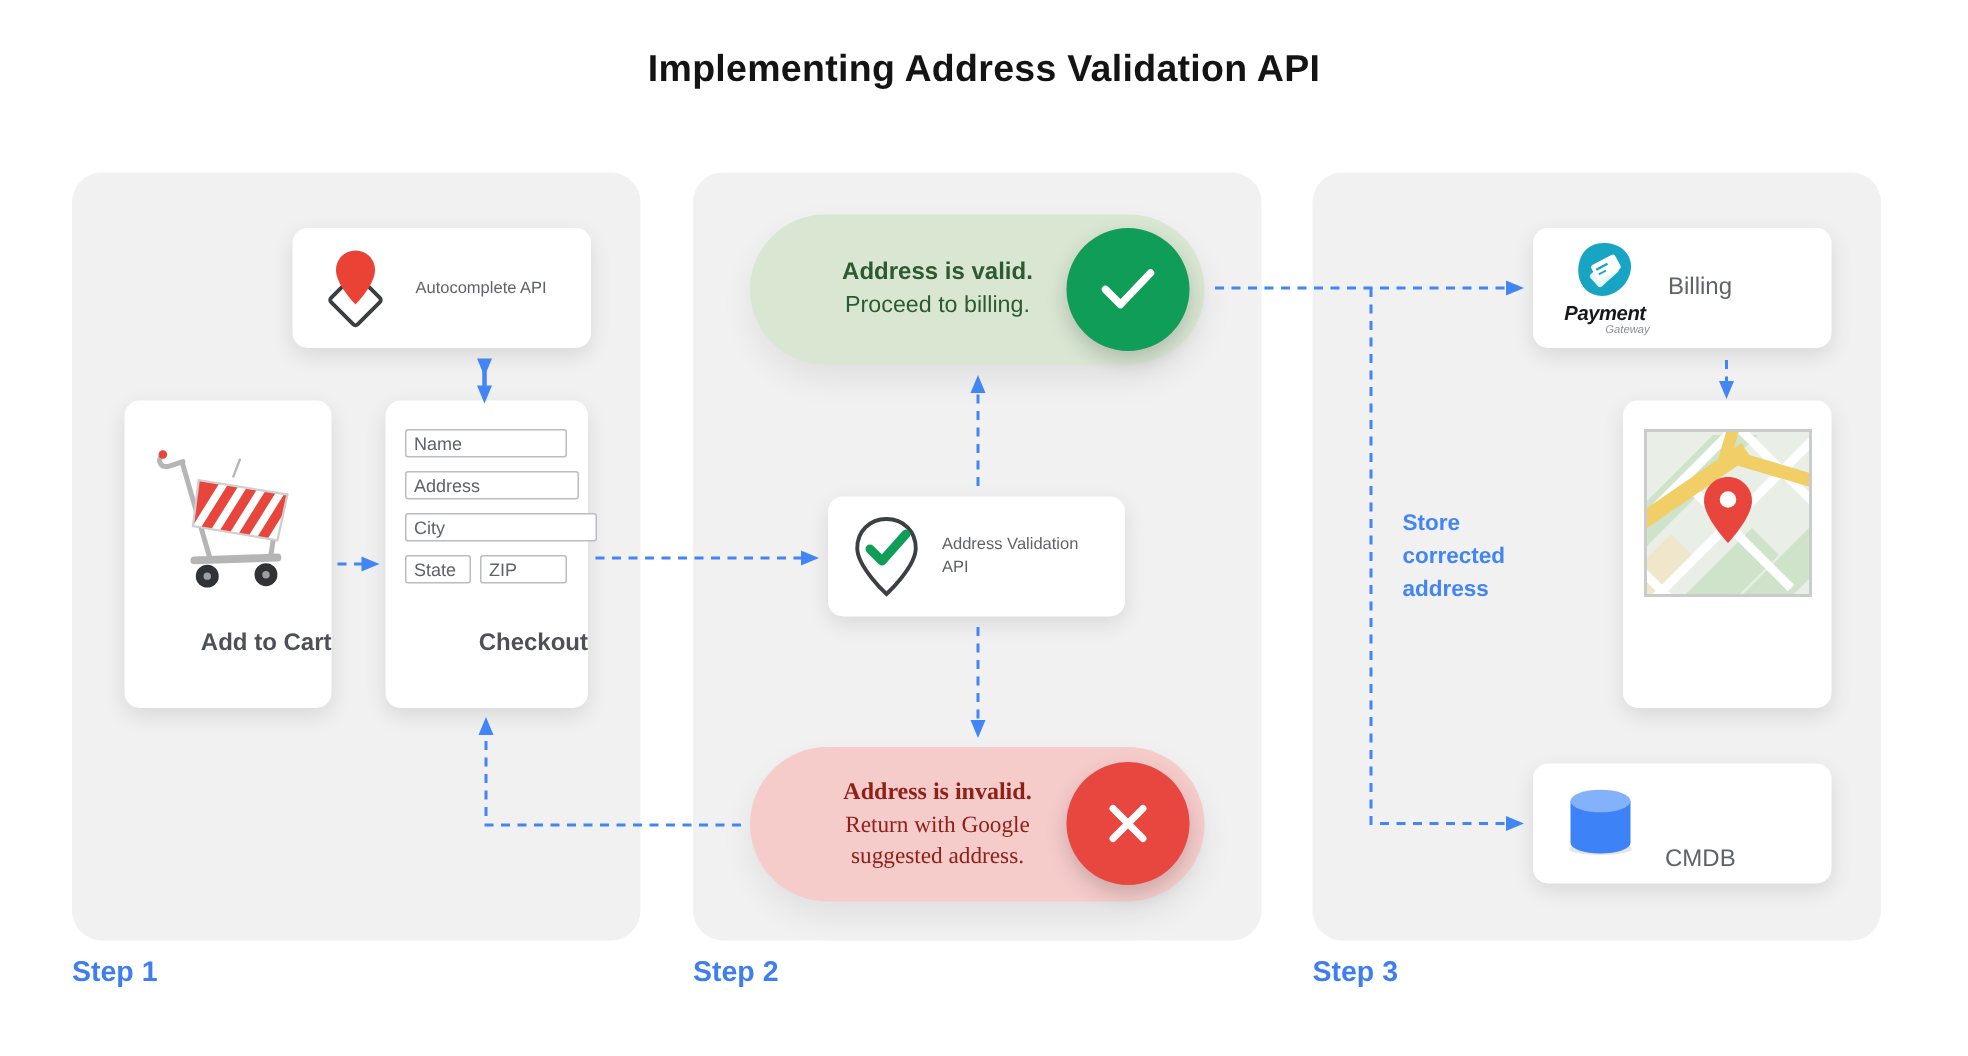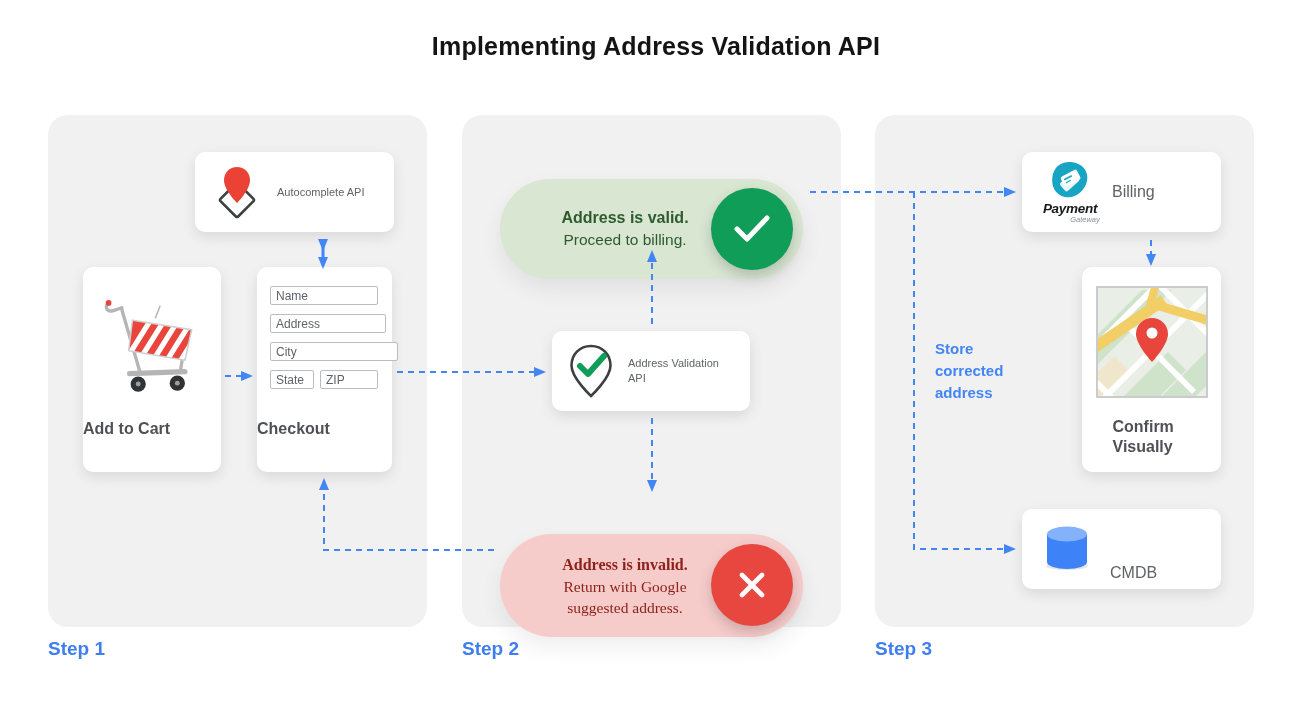--- a/index.html
+++ b/index.html
@@ -19,30 +19,30 @@
   .step-label{
     top:638px;font-size:19px;font-weight:700;color:#3f7ef0;
   }
   .card{
     background:#ffffff;border-radius:10px;
     box-shadow:0 5px 14px rgba(0,0,0,.10);
   }
   .api-card{display:flex;align-items:center;padding:0 14px 0 16px;box-sizing:border-box;gap:14px;}
   .api-label{font-size:11px;color:#5f6368;line-height:1.32;}
   .big-card-label{
-    position:absolute;left:0;right:0;top:152px;text-align:left;
+    position:absolute;left:0;right:0;top:152px;text-align:right;
     font-size:16px;font-weight:700;color:#4d5156;line-height:1.25;
   }
   .field{
     background:#fff;border:1px solid #b9bcc2;border-radius:2px;
     font-size:12px;color:#5f6368;height:19px;line-height:19px;
     padding-left:5px;box-sizing:border-box;
   }
   .pill{
-    border-radius:52px;box-shadow:0 10px 22px rgba(0,0,0,.07);margin-top:36px;
+    border-radius:52px;box-shadow:0 10px 22px rgba(0,0,0,.07);
   }
   .pill-text{
     position:absolute;left:34px;width:182px;top:50%;transform:translateY(-50%);
     text-align:center;font-size:15.5px;line-height:1.38;
   }
   .pill-title{font-weight:700;font-size:16px;}
   .status-circle{
     position:absolute;width:82px;height:82px;border-radius:50%;
     box-shadow:0 6px 14px rgba(0,0,0,.18);display:flex;align-items:center;justify-content:center;
   }
@@ -201,23 +201,20 @@
       </g>
       <g stroke="#f1cf66" fill="none">
         <path d="M-4,60 L66,12" stroke-width="11"></path>
         <path d="M58,17 L112,33" stroke-width="9"></path>
         <path d="M50,24 L58,-4" stroke-width="8"></path>
       </g>
       <path d="M54,30 C45,30 38,37 38,46 C38,57 54,74 54,74 C54,74 70,57 70,46 C70,37 63,30 54,30 Z" fill="#e8453c"></path>
       <circle cx="54" cy="45" r="5.5" fill="#ffffff"></circle>
     </svg>
   </div>
-  <div class="big-card-label" style="top:150px;">
-    <div style="width:78px;margin:0 auto;">Confirm Visually</div>
-  </div>
 </div>
 
 <div class="abs card api-card" style="left:1022px;top:509px;width:199px;height:80px;gap:20px;padding-left:22px;">
   <span>
     <svg width="46" height="50" viewBox="0 0 46 50">
       <ellipse cx="23" cy="42" rx="21" ry="4" fill="rgba(0,0,0,0.10)"></ellipse>
       <path d="M3,10 L3,38 A20,7 0 0 0 43,38 L43,10 Z" fill="#3e82f7"></path>
       <ellipse cx="23" cy="10" rx="20" ry="7.5" fill="#83b2fa"></ellipse>
     </svg>
   </span>

